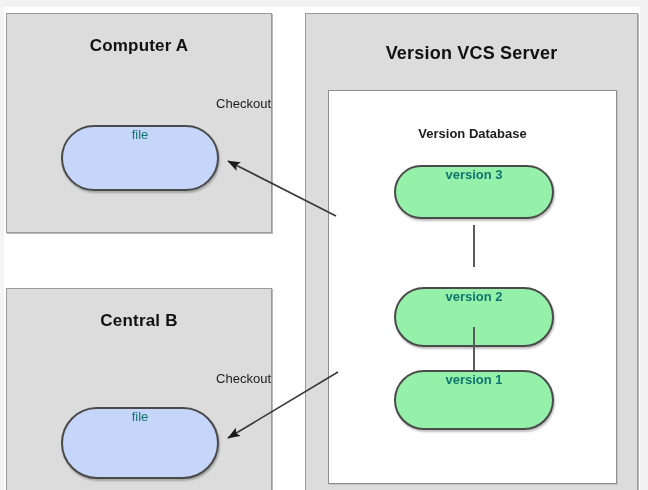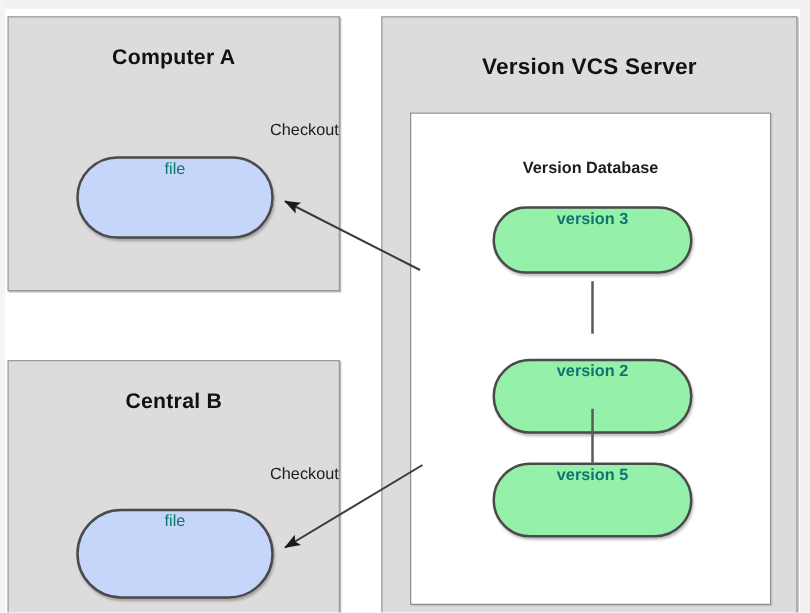--- a/index.html
+++ b/index.html
@@ -151,21 +151,21 @@
         <span>version 3</span>
       </div>
       <div class="connector" style="left:144px; top:134px; height:42px;"></div>
 
       <div class="capsule version" style="left:65px; top:176px; width:160px; height:60px; border-radius:30px;margin-top:20px;">
         <span>version 2</span>
       </div>
       <div class="connector" style="left:144px; top:236px; height:43px;"></div>
 
       <div class="capsule version" style="left:65px; top:279px; width:160px; height:60px; border-radius:30px;">
-        <span>version 5</span>
+        <span>version 1</span>
       </div>
     </div>
   </div>
 
   <svg class="overlay" viewBox="0 0 648 490">
     <defs>
       <marker id="ah" markerWidth="9" markerHeight="9" refX="7.5" refY="3.2" orient="auto" markerUnits="strokeWidth">
         <path d="M0,0.2 L8,3.2 L0,6.2 L1.6,3.2 Z" fill="#1a1a1a"></path>
       </marker>
     </defs>

